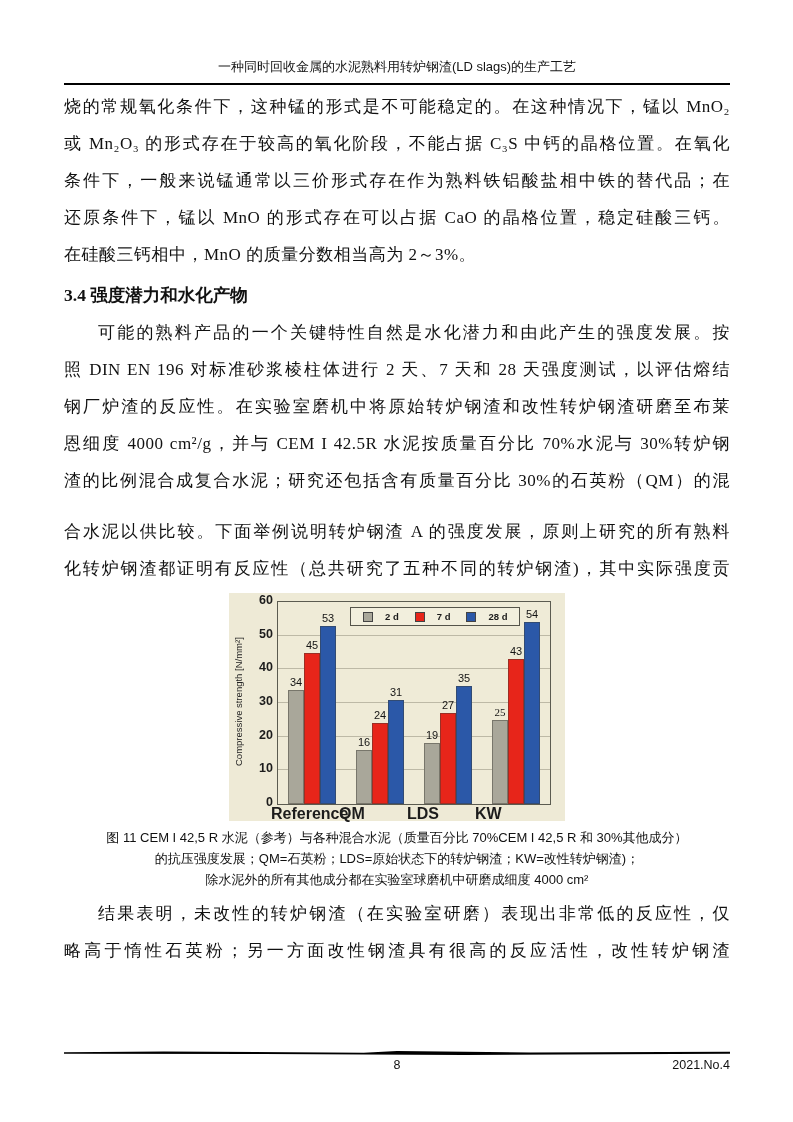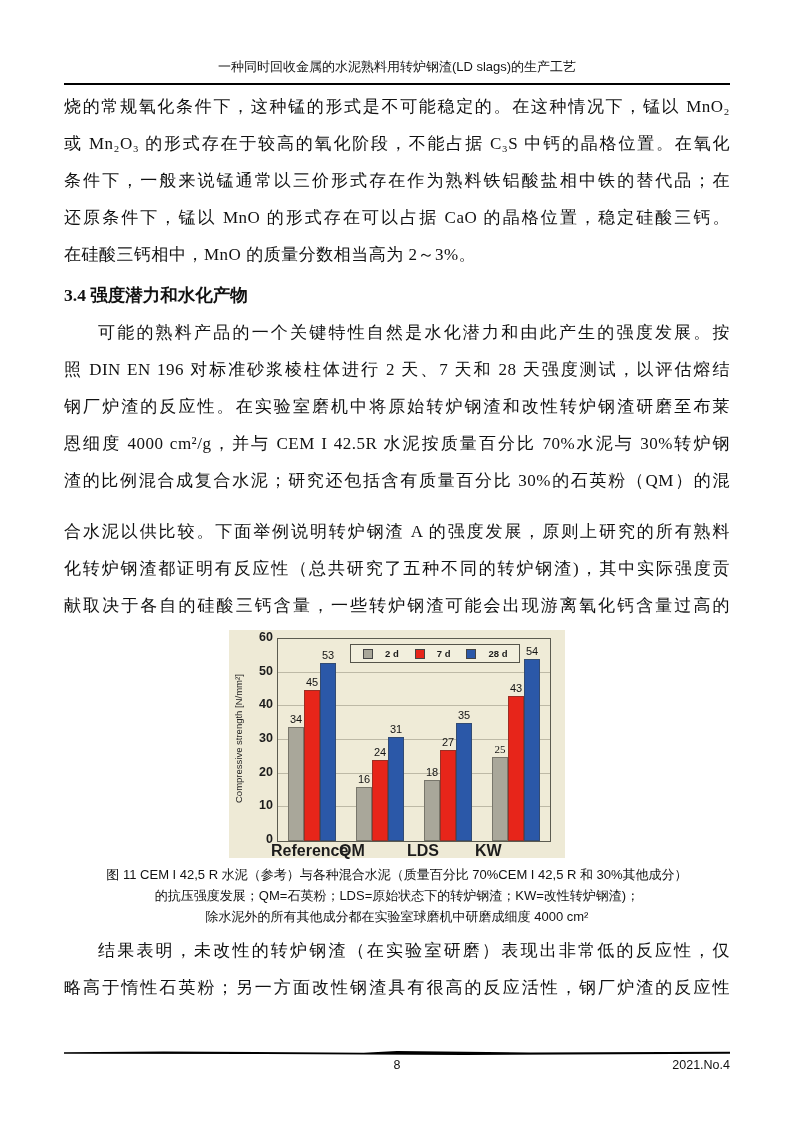--- a/index.html
+++ b/index.html
@@ -117,21 +117,20 @@
     <div class="heading">3.4 强度潜力和水化产物</div>
 
     <div class="line indent">可能的熟料产品的一个关键特性自然是水化潜力和由此产生的强度发展。按</div>
     <div class="line">照 DIN EN 196 对标准砂浆棱柱体进行 2 天、7 天和 28 天强度测试，以评估熔结</div>
     <div class="line">钢厂炉渣的反应性。在实验室磨机中将原始转炉钢渣和改性转炉钢渣研磨至布莱</div>
     <div class="line">恩细度 4000 cm²/g，并与 CEM I 42.5R 水泥按质量百分比 70%水泥与 30%转炉钢</div>
     <div class="line">渣的比例混合成复合水泥；研究还包括含有质量百分比 30%的石英粉（QM）的混</div>
 
     <div class="line para-gap">合水泥以供比较。下面举例说明转炉钢渣 A 的强度发展，原则上研究的所有熟料</div>
     <div class="line">化转炉钢渣都证明有反应性（总共研究了五种不同的转炉钢渣)，其中实际强度贡</div>
-    <div class="line">献取决于各自的硅酸三钙含量，一些转炉钢渣可能会出现游离氧化钙含量过高的</div>
 
     <div class="figure-wrap">
       <div class="chart">
         <div class="y-axis-title">Compressive strength [N/mm²]</div>
         <div class="yticks">
             <div class="ytick" style="top: 202px;">0</div>
             <div class="ytick" style="top: 168.333px;">10</div>
             <div class="ytick" style="top: 134.667px;">20</div>
             <div class="ytick" style="top: 101px;">30</div>
             <div class="ytick" style="top: 67.3333px;">40</div>
@@ -164,21 +163,21 @@
             <div class="bar-label" style="left: 19px; bottom: 153.5px;">45</div>
             <div class="bar" style="left: 42px; height: 178.433px; background: rgb(43, 88, 168);"></div>
             <div class="bar-label" style="left: 35px; bottom: 180.433px;">53</div>
             <div class="bar" style="left: 78px; height: 53.8667px; background: rgb(169, 167, 154);"></div>
             <div class="bar-label" style="left: 71px; bottom: 55.8667px;">16</div>
             <div class="bar" style="left: 94px; height: 80.8px; background: rgb(231, 37, 26);"></div>
             <div class="bar-label" style="left: 87px; bottom: 82.8px;">24</div>
             <div class="bar" style="left: 110px; height: 104.367px; background: rgb(43, 88, 168);"></div>
             <div class="bar-label" style="left: 103px; bottom: 106.367px;">31</div>
             <div class="bar" style="left: 146px; height: 60.6px; background: rgb(169, 167, 154);"></div>
-            <div class="bar-label" style="left: 139px; bottom: 62.6px;">18</div>
+            <div class="bar-label" style="left: 139px; bottom: 62.6px;">19</div>
             <div class="bar" style="left: 162px; height: 90.9px; background: rgb(231, 37, 26);"></div>
             <div class="bar-label" style="left: 155px; bottom: 92.9px;">27</div>
             <div class="bar" style="left: 178px; height: 117.833px; background: rgb(43, 88, 168);"></div>
             <div class="bar-label" style="left: 171px; bottom: 119.833px;">35</div>
             <div class="bar" style="left: 214px; height: 84.1667px; background: rgb(169, 167, 154);"></div>
             <div class="bar-label" style="left: 207px; bottom: 86.1667px; font-family: Liberation Serif, serif;">25</div>
             <div class="bar" style="left: 230px; height: 144.767px; background: rgb(231, 37, 26);"></div>
             <div class="bar-label" style="left: 223px; bottom: 146.767px;">43</div>
             <div class="bar" style="left: 246px; height: 181.8px; background: rgb(43, 88, 168);"></div>
             <div class="bar-label" style="left: 239px; bottom: 183.8px; text-align: center;">54</div>
@@ -192,21 +191,21 @@
       </div>
     </div>
 
     <div class="caption">
       <div>图 11 CEM I 42,5 R 水泥（参考）与各种混合水泥（质量百分比 70%CEM I 42,5 R 和 30%其他成分）</div>
       <div>的抗压强度发展；QM=石英粉；LDS=原始状态下的转炉钢渣；KW=改性转炉钢渣)；</div>
       <div>除水泥外的所有其他成分都在实验室球磨机中研磨成细度 4000 cm²</div>
     </div>
 
     <div class="line indent p3">结果表明，未改性的转炉钢渣（在实验室研磨）表现出非常低的反应性，仅</div>
-    <div class="line">略高于惰性石英粉；另一方面改性钢渣具有很高的反应活性，钢厂炉渣的反应性</div>
+    <div class="line">略高于惰性石英粉；另一方面改性钢渣具有很高的反应活性，改性转炉钢渣</div>
 
   </div>
 
   <div class="footer-rule"></div>
   <div class="footer-row">
     <span class="page-number">8</span>
     <span class="issue">2021.No.4</span>
   </div>
 
 </div>

